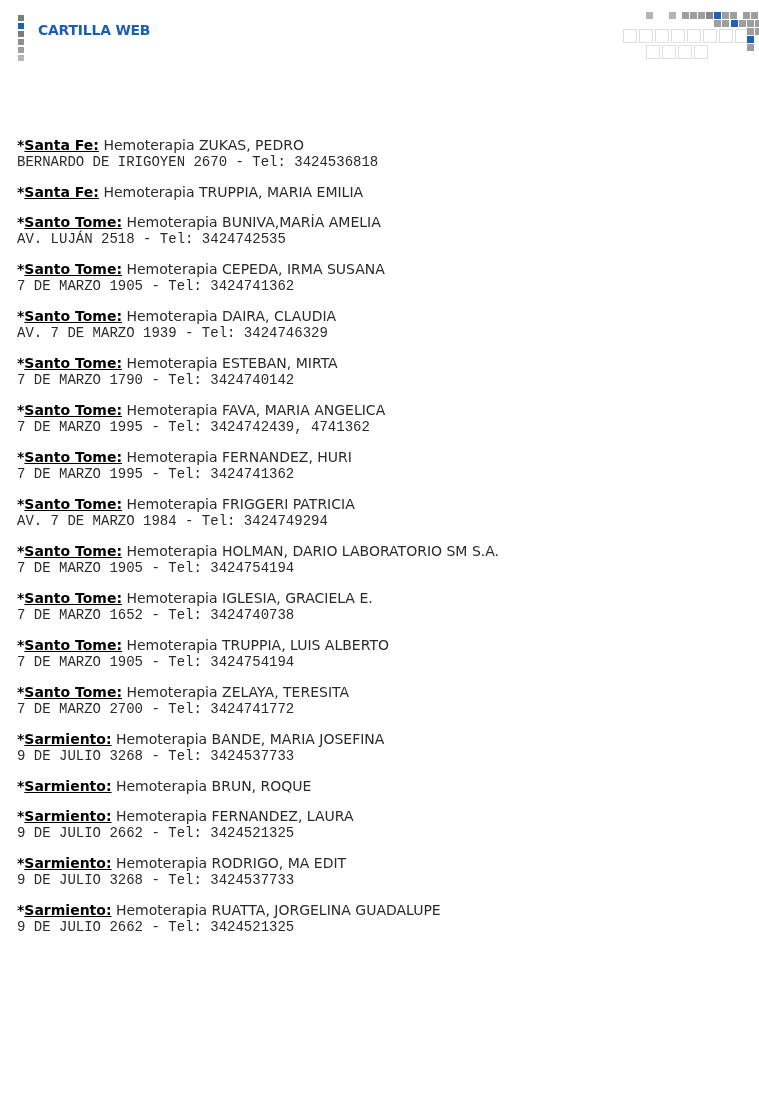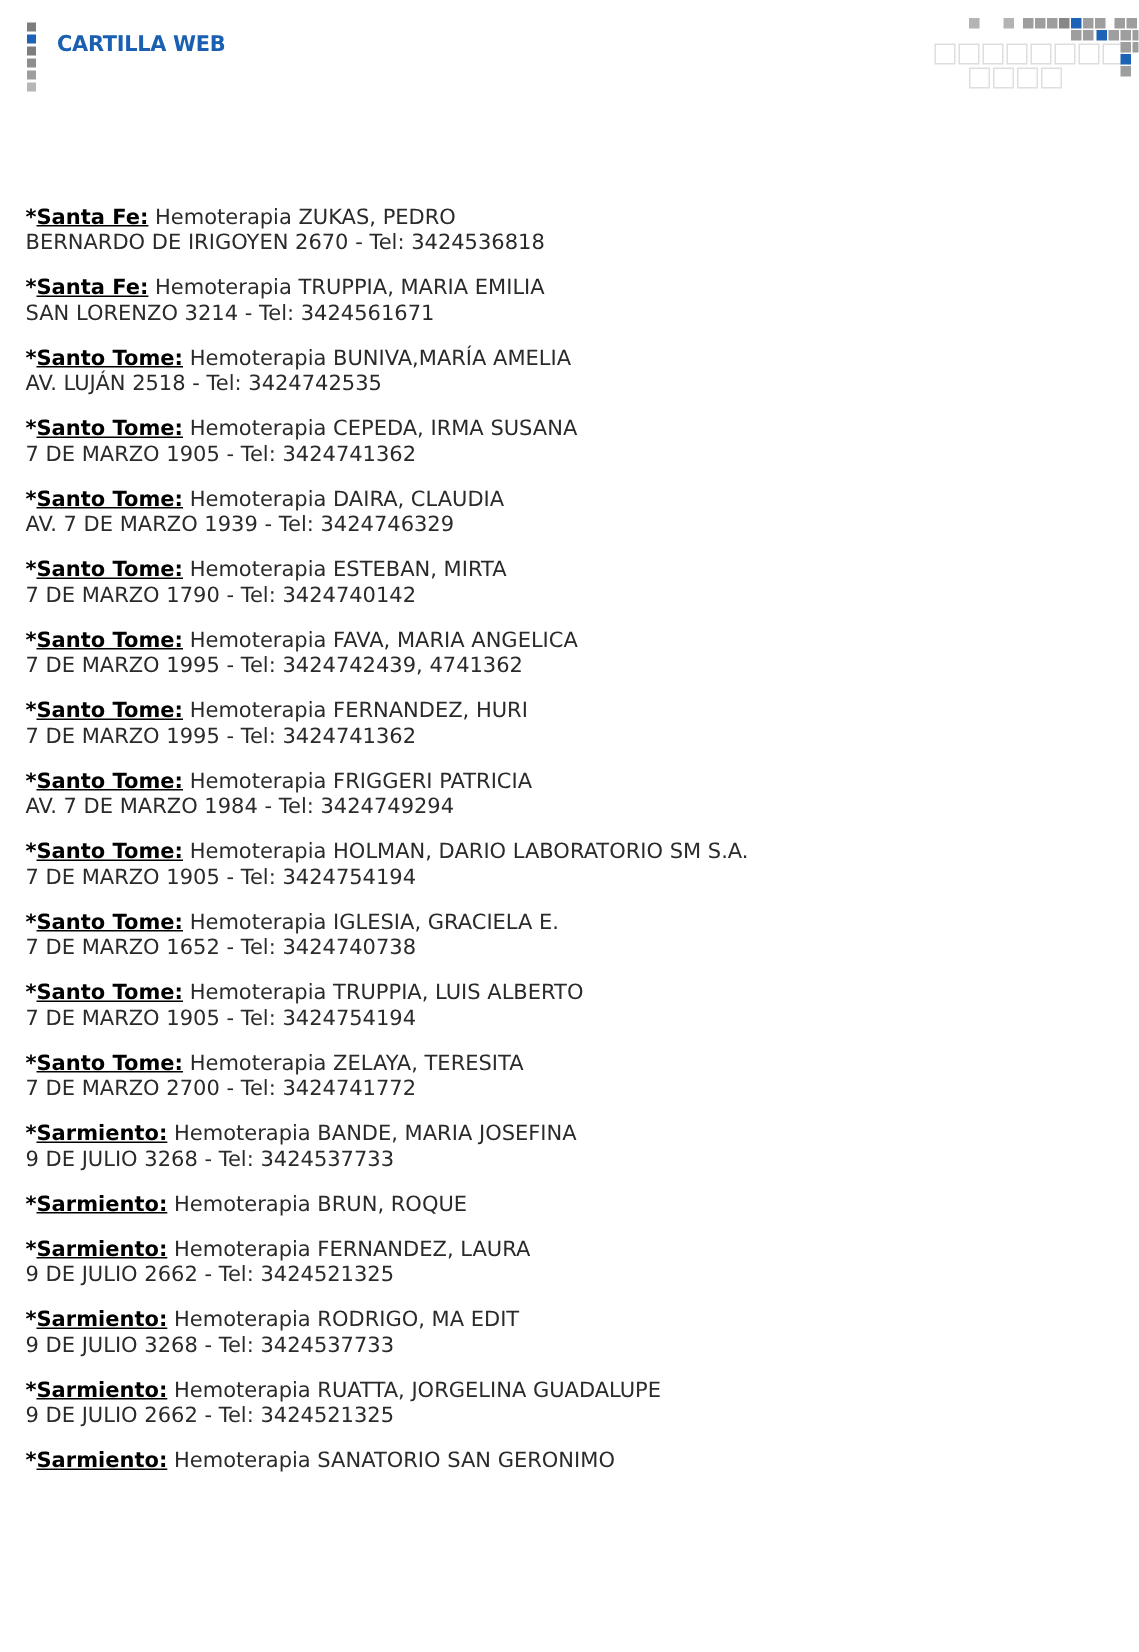--- a/index.html
+++ b/index.html
@@ -15,21 +15,21 @@
     letter-spacing:-0.2px;transform:scaleX(.96);transform-origin:left center;
     white-space:nowrap;
   }
   .pix{position:absolute;}
   .pix-outline{position:absolute;border:1px solid #dedede;background:transparent;}
   
   .list{position:absolute;left:17px;top:137px;width:720px;}
   .entry{margin-bottom:13px;font-size:14px;line-height:17px;color:#2a2a2a;}
   .entry .star{font-weight:bold;color:#000;}
   .entry .city{font-weight:bold;color:#000;text-decoration:underline;}
-  .entry .line2{color:#2a2a2a;}
+  .entry .line2{color:#2a2a2a;font-family:Liberation Mono, monospace;}
   
   .footer{position:absolute;left:0;top:1020px;width:759px;height:81px;}
 </style>
 </head>
 <body>
 
 <div class="header">
   <div id="brand-stack">
       <div class="pix" style="left: 18px; top: 15px; width: 6px; height: 6px; background: rgb(125, 125, 125);"></div>
       <div class="pix" style="left: 18px; top: 23px; width: 6px; height: 6px; background: rgb(28, 99, 183);"></div>
@@ -77,21 +77,20 @@
 </div>
 
 <div class="list">
   <div class="entry">
     <div class="line1"><span class="star">*</span><span class="city">Santa Fe:</span><span class="rest"> Hemoterapia ZUKAS, PEDRO</span></div>
     <div class="line2">BERNARDO DE IRIGOYEN 2670 - Tel: 3424536818</div>
   </div>
 
   <div class="entry">
     <div class="line1"><span class="star">*</span><span class="city">Santa Fe:</span><span class="rest"> Hemoterapia TRUPPIA, MARIA EMILIA</span></div>
-    <div class="line2">SAN LORENZO 3214 - Tel: 3424561671</div>
   </div>
 
   <div class="entry">
     <div class="line1"><span class="star">*</span><span class="city">Santo Tome:</span><span class="rest"> Hemoterapia BUNIVA,MARÍA AMELIA</span></div>
     <div class="line2">AV. LUJÁN 2518 - Tel: 3424742535</div>
   </div>
 
   <div class="entry">
     <div class="line1"><span class="star">*</span><span class="city">Santo Tome:</span><span class="rest"> Hemoterapia CEPEDA, IRMA SUSANA</span></div>
     <div class="line2">7 DE MARZO 1905 - Tel: 3424741362</div>
@@ -159,24 +158,20 @@
   <div class="entry">
     <div class="line1"><span class="star">*</span><span class="city">Sarmiento:</span><span class="rest"> Hemoterapia RODRIGO, MA EDIT</span></div>
     <div class="line2">9 DE JULIO 3268 - Tel: 3424537733</div>
   </div>
 
   <div class="entry">
     <div class="line1"><span class="star">*</span><span class="city">Sarmiento:</span><span class="rest"> Hemoterapia RUATTA, JORGELINA GUADALUPE</span></div>
     <div class="line2">9 DE JULIO 2662 - Tel: 3424521325</div>
   </div>
 
-  <div class="entry">
-    <div class="line1"><span class="star">*</span><span class="city">Sarmiento:</span><span class="rest"> Hemoterapia SANATORIO SAN GERONIMO</span></div>
-
-  </div>
 </div>
 
 <div class="footer">
 
   
   
 
   
 
   

